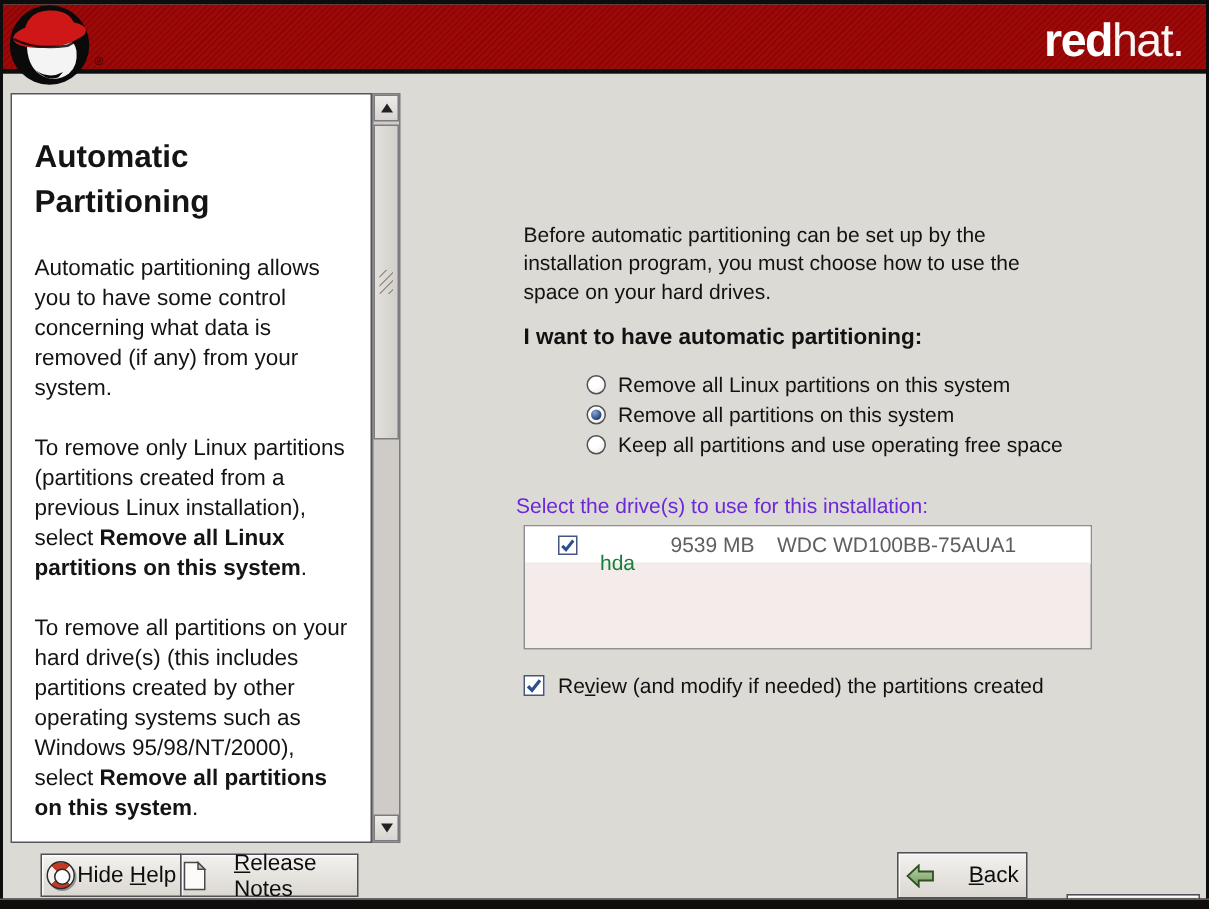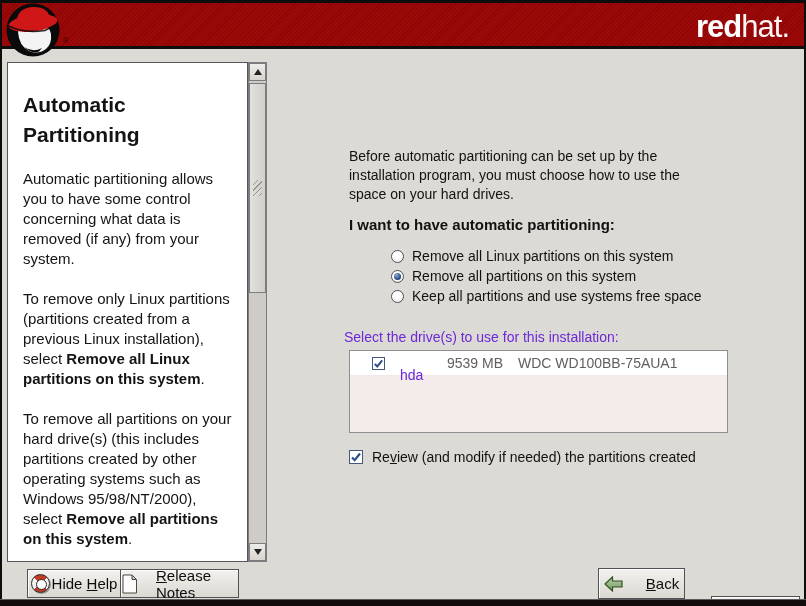--- a/index.html
+++ b/index.html
@@ -113,21 +113,21 @@
   }
   .drive-row {
     height:25px; background:#ffffff; display:flex; align-items:center;
     padding-left:22px; border-bottom:1px solid #f1e9e8;
   }
   .checkbox {
     width:13px; height:13px; background:#fff; border:1px solid #45577e;
     display:flex; align-items:center; justify-content:center; flex:none;
   }
   .checkbox svg { display:block; }
-  .drive-name  { font-size:14px; color:#6d28d9; margin-left:15px; width:36px;margin-top:24px; }
+  .drive-name  { font-size:14px; color:#15803d; margin-left:15px; width:36px;margin-top:24px; }
   .drive-size  { font-size:14px; color:#5f5f5f; margin-left:11px; width:65px; }
   .drive-model { font-size:14px; color:#5f5f5f; margin-left:6px; }
 
   .review-row {
     position:absolute; left:349px; top:449px;
     display:flex; align-items:center;
   }
   .review-row .checkbox { width:14px; height:14px; }
   .review-label { font-size:14px; color:#121212; margin-left:9px; }
   .accel { text-decoration:underline; }
@@ -211,21 +211,21 @@
     <div class="radio-row">
       <span class="radio-dot"></span>
       <span class="radio-label">Remove all Linux partitions on this system</span>
     </div>
     <div class="radio-row">
       <span class="radio-dot selected"></span>
       <span class="radio-label">Remove all partitions on this system</span>
     </div>
     <div class="radio-row">
       <span class="radio-dot"></span>
-      <span class="radio-label">Keep all partitions and use systems free space</span>
+      <span class="radio-label">Keep all partitions and use operating free space</span>
     </div>
   </div>
 
   <div class="drives-label">Select the drive(s) to use for this installation:</div>
 
   <div class="listbox">
     <div class="drive-row">
       <span class="checkbox">
         <svg width="11" height="11" viewBox="0 0 12 12">
             <path d="M2 6.5 L4.7 9.2 L10 2.5" stroke="#2d4f8e" stroke-width="2.2" fill="none"></path>

